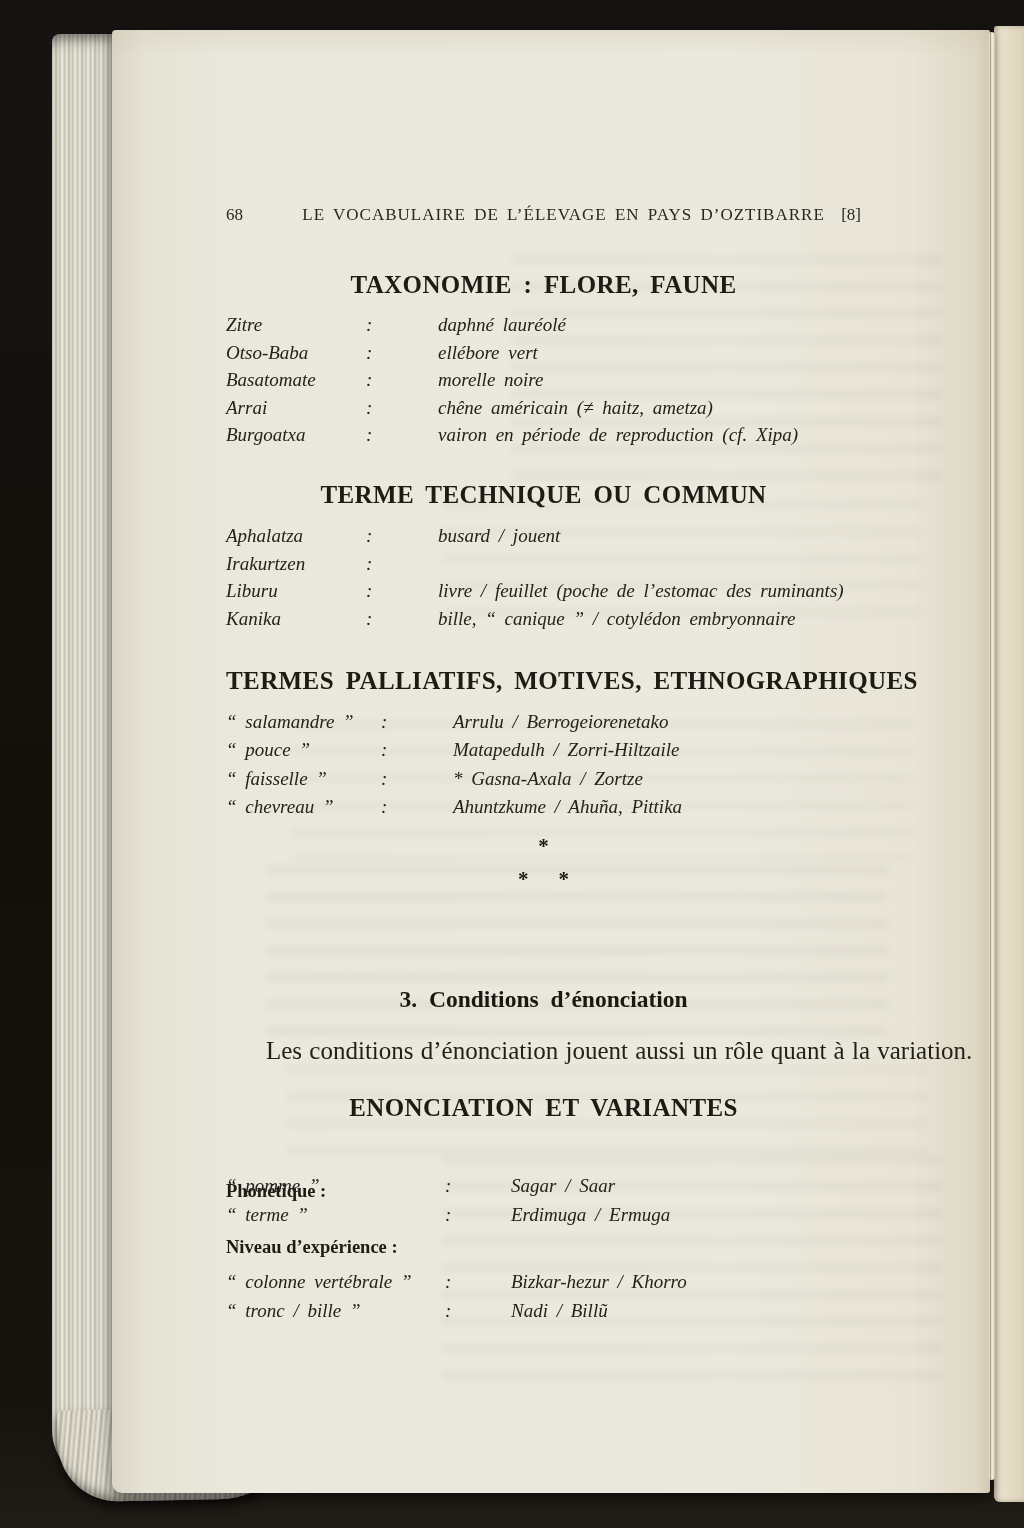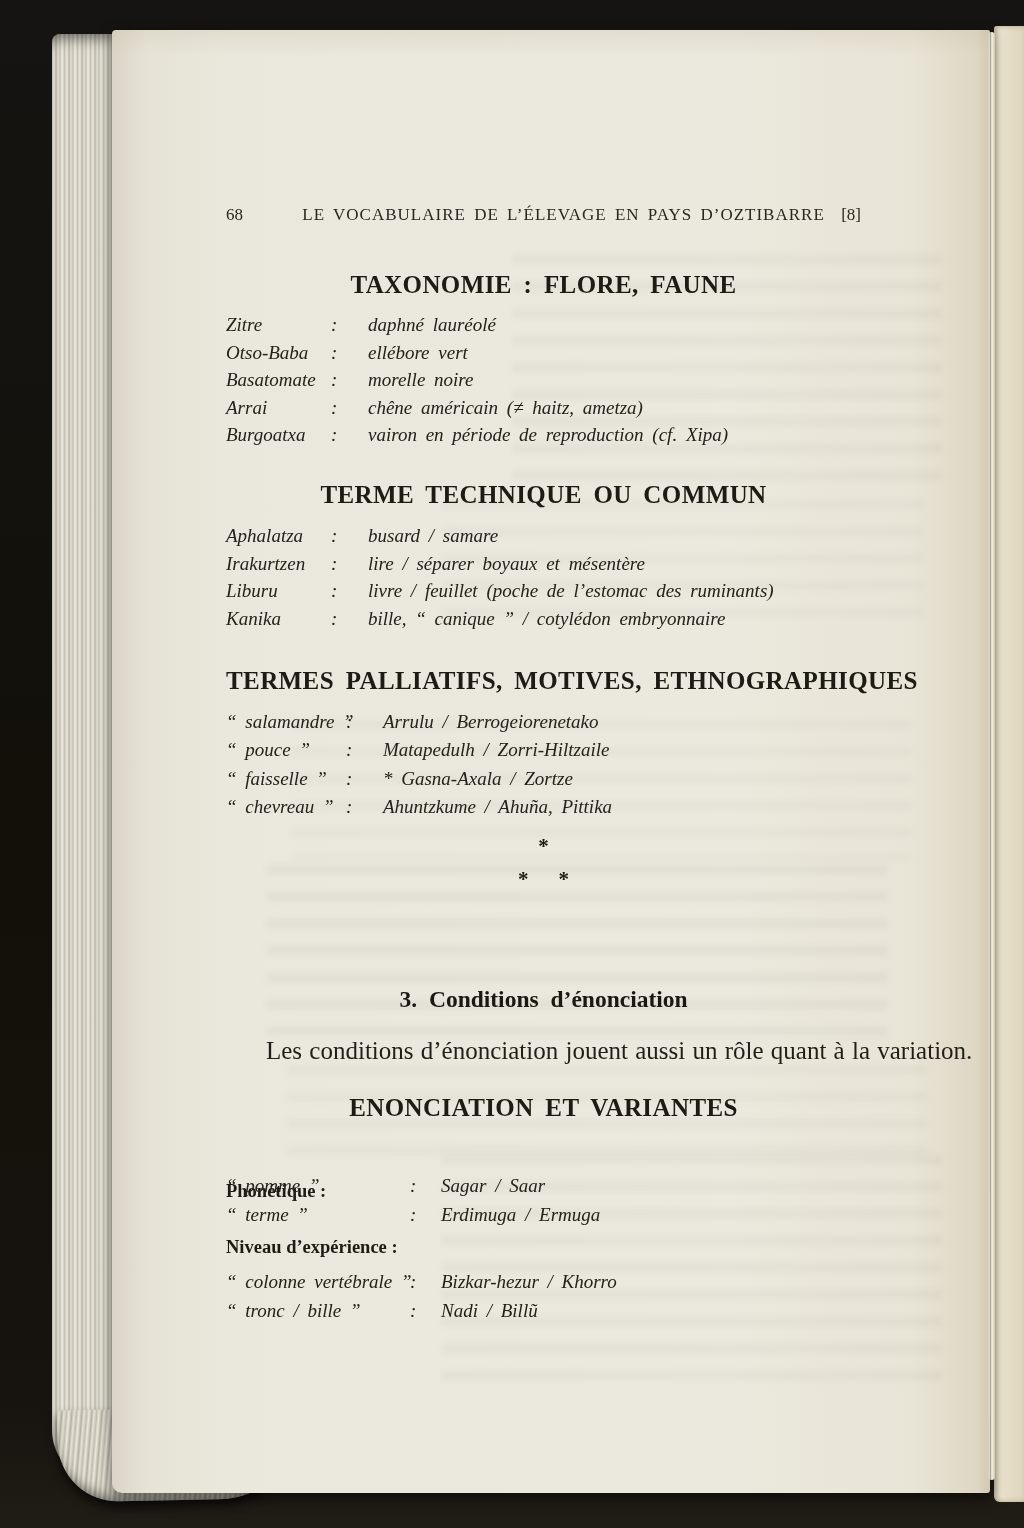--- a/index.html
+++ b/index.html
@@ -76,21 +76,21 @@
     font-size:17px;letter-spacing:1px;color:#2a2620;
   }
   .header-row .pgnum{width:70px;letter-spacing:0;}
   .header-row .running{flex:1;text-align:center;word-spacing:3px;white-space:nowrap;margin-left:16px;}
   .header-row .ref{width:42px;text-align:right;letter-spacing:0;}
   .sec-title{
     text-align:center;font-weight:bold;font-size:25px;margin:0;
     letter-spacing:.4px;word-spacing:5px;color:#1e1b15;white-space:nowrap;
   }
   .lex{font-style:italic;font-size:19px;word-spacing:4px;}
-  .lex .row{display:grid;}
+  .lex .row{display:grid;gap:35px;}
   .cols-a .row{grid-template-columns:105px 37px 1fr;line-height:27.5px;}
   .cols-b .row{grid-template-columns:120px 37px 1fr;line-height:28.4px;}
   .cols-c .row{grid-template-columns:184px 31px 1fr;line-height:29px;}
   .lex .term,.lex .def{white-space:nowrap;}
   .stars{ text-align:center;font-weight:bold;font-size:21px;color:#1c1914;}
   .stars-pair span{display:inline-block;margin:0 15px;}
   .chapter-title{
     text-align:center;font-weight:bold;font-size:23.5px;margin:0;
     word-spacing:6px;color:#1b1812;white-space:nowrap;
   }
@@ -149,26 +149,25 @@
         <span class="colon" data-interactable="false">:</span>
         <span class="def" data-interactable="false">vairon en période de reproduction (cf. Xipa)</span>
       </div>
     </div>
 
     <h2 class="textcol sec-title" style="top: 451px; position: absolute;" data-interactable="false">TERME TECHNIQUE OU COMMUN</h2>
     <div class="textcol lex cols-a" style="top: 492px; position: absolute;" data-interactable="false">
       <div class="row" data-interactable="false">
         <span class="term" data-interactable="false">Aphalatza</span>
         <span class="colon" data-interactable="false">:</span>
-        <span class="def" data-interactable="false">busard / samare</span>
+        <span class="def" data-interactable="false">busard / jouent</span>
       </div>
       <div class="row" data-interactable="false">
         <span class="term" data-interactable="false">Irakurtzen</span>
         <span class="colon" data-interactable="false">:</span>
-        <span class="def" data-interactable="false">lire / séparer boyaux et mésentère</span>
       </div>
       <div class="row" data-interactable="false">
         <span class="term" data-interactable="false">Liburu</span>
         <span class="colon" data-interactable="false">:</span>
         <span class="def" data-interactable="false">livre / feuillet (poche de l’estomac des ruminants)</span>
       </div>
       <div class="row" data-interactable="false">
         <span class="term" data-interactable="false">Kanika</span>
         <span class="colon" data-interactable="false">:</span>
         <span class="def" data-interactable="false">bille, “ canique ” / cotylédon embryonnaire</span>

